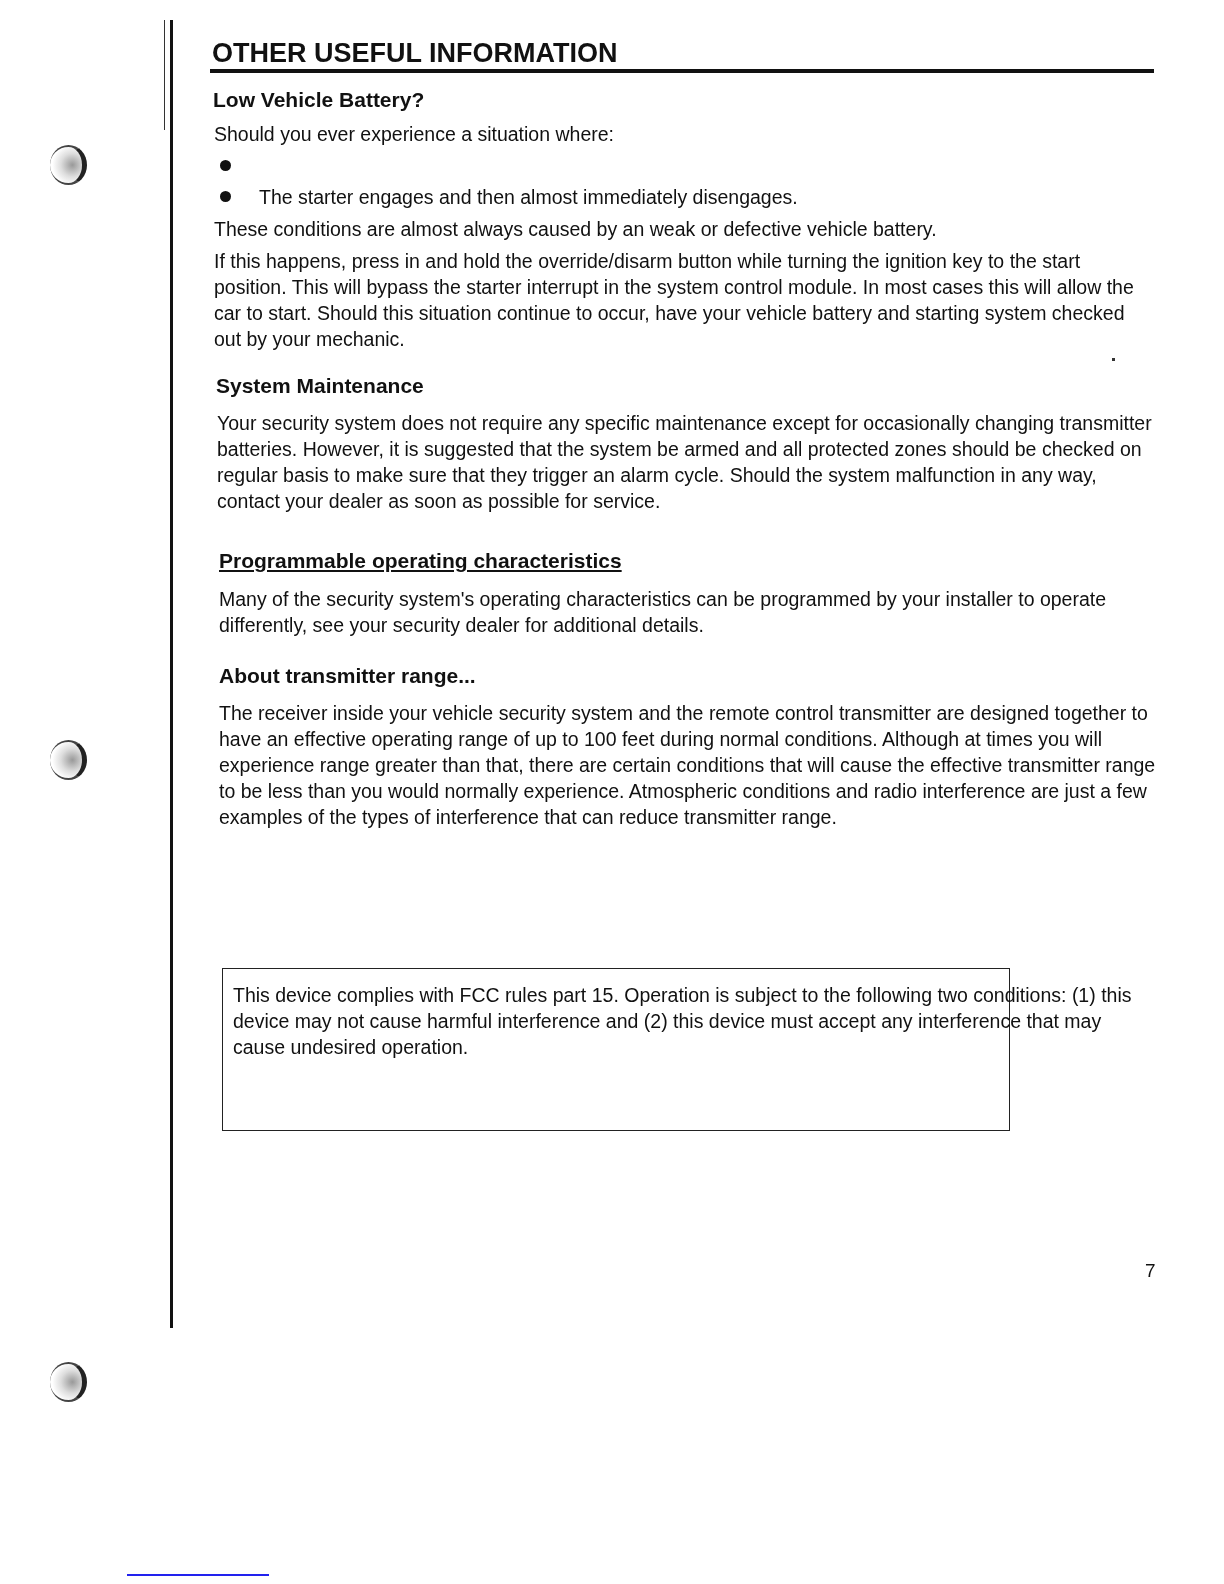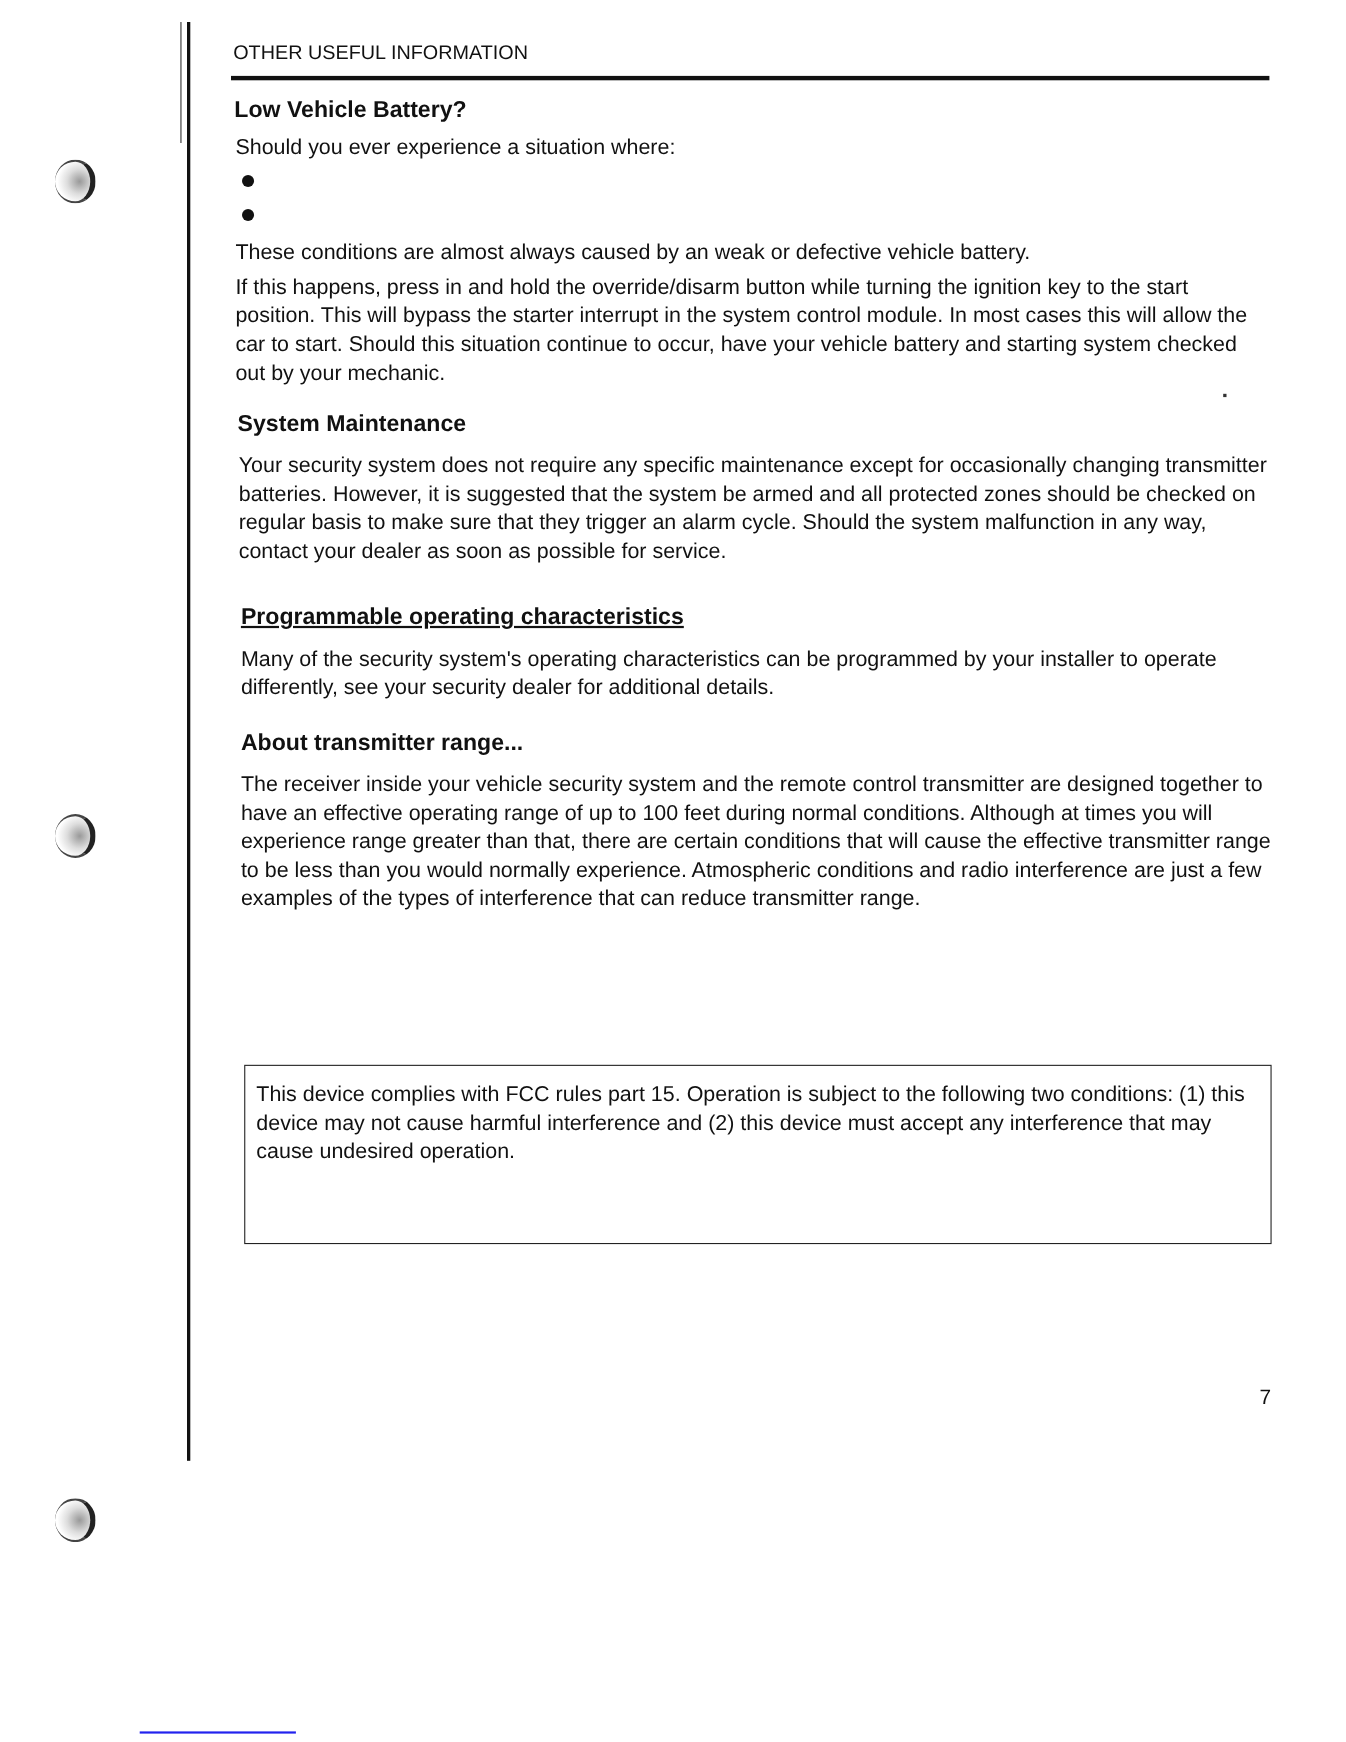--- a/index.html
+++ b/index.html
@@ -3,27 +3,27 @@
 <meta charset="utf-8">
 <style>
   html, body { margin: 0; padding: 0; background: #ffffff; }
   body { width: 1224px; height: 1584px; position: relative; overflow: hidden;
          font-family: "Liberation Sans", sans-serif; color: #111; }
   .binding-line { position: absolute; left: 170px; top: 20px; width: 3px; height: 1308px; background: #111; }
   .binding-line2 { position: absolute; left: 164px; top: 20px; width: 1px; height: 110px; background: #333; }
   .hole { position: absolute; width: 32px; height: 36px; border-radius: 50%;
           border-right: 5px solid #222; border-top: 2px solid #444; border-bottom: 2px solid #444;
           background: radial-gradient(circle at 70% 50%, #999 0%, #ddd 40%, #fff 70%); }
-  .h1 { position: absolute; left: 212px; top: 38px; font-size: 18px; font-weight: normal; letter-spacing: 0px; }
+  .h1 { position: absolute; left: 212px; top: 38px; font-size: 27px; font-weight: bold; letter-spacing: 0px; }
   .h1-rule { position: absolute; left: 210px; top: 69px; width: 944px; height: 4px; background: #111; }
   .h2 { position: absolute; font-size: 21px; font-weight: bold; }
   .p { position: absolute; font-size: 19.5px; line-height: 26px; }
   .bullet-row { position: absolute; left: 220px; font-size: 19.5px; line-height: 26px; }
   .bullet-dot { display: inline-block; width: 11px; height: 11px; border-radius: 50%; background: #111; margin-right: 28px; vertical-align: 2px; }
-  .fcc-box { position: absolute; left: 222px; top: 968px; width: 934px; height: 163px; border: 1.5px solid #222; box-sizing: border-box; text-decoration: underline; }
+  .fcc-box { position: absolute; left: 222px; top: 968px; width: 788px; height: 163px; border: 1.5px solid #222; box-sizing: border-box; text-decoration: underline; }
   .fcc-p { position: absolute; left: 10px; font-size: 19.5px; line-height: 26px; width: 900px; }
   .page-num { position: absolute; left: 1145px; top: 1260px; font-size: 19px; }
   .link-line { position: absolute; left: 127px; top: 1574px; width: 142px; height: 2px; background: #2222ee; }
   .speck { position: absolute; width: 3px; height: 3px; background: #333; }
 </style>
 </head>
 <body>
 
 <div class="binding-line2"></div>
 <div class="binding-line"></div>
@@ -34,21 +34,21 @@
 
 <div class="h1">OTHER USEFUL INFORMATION</div>
 <div class="h1-rule"></div>
 
 <div class="h2" style="left:213px; top:88px;">Low Vehicle Battery?</div>
 <div class="p" style="left:214px; top:121px; width:940px;">Should you ever experience a situation where:</div>
 <div class="bullet-row" style="top:153px;">
   <span class="bullet-dot"></span>
 </div>
 <div class="bullet-row" style="top:184px;">
-  <span class="bullet-dot"></span>
+  <span class="bullet-dot"></span><span>The starter engages and then almost immediately disengages.</span>
 </div>
 <div class="p" style="left:214px; top:216px; width:940px;">These conditions are almost always caused by an weak or defective vehicle battery.</div>
 <div class="p" style="left:214px; top:248px; width:935px;">If this happens, press in and hold the override/disarm button while turning the ignition key to the start position. This will bypass the starter interrupt in the system control module. In most cases this will allow the car to start. Should this situation continue to occur, have your vehicle battery and starting system checked out by your mechanic.</div>
 
 <div class="h2" style="left:216px; top:374px;">System Maintenance</div>
 <div class="p" style="left:217px; top:410px; width:935px;">Your security system does not require any specific maintenance except for occasionally changing transmitter batteries. However, it is suggested that the system be armed and all protected zones should be checked on regular basis to make sure that they trigger an alarm cycle. Should the system malfunction in any way, contact your dealer as soon as possible for service.</div>
 
 <div class="h2" style="left:219px; top:549px;text-decoration:underline;">Programmable operating characteristics</div>
 <div class="p" style="left:219px; top:586px; width:900px;">Many of the security system's operating characteristics can be programmed by your installer to operate differently, see your security dealer for additional details.</div>
 

